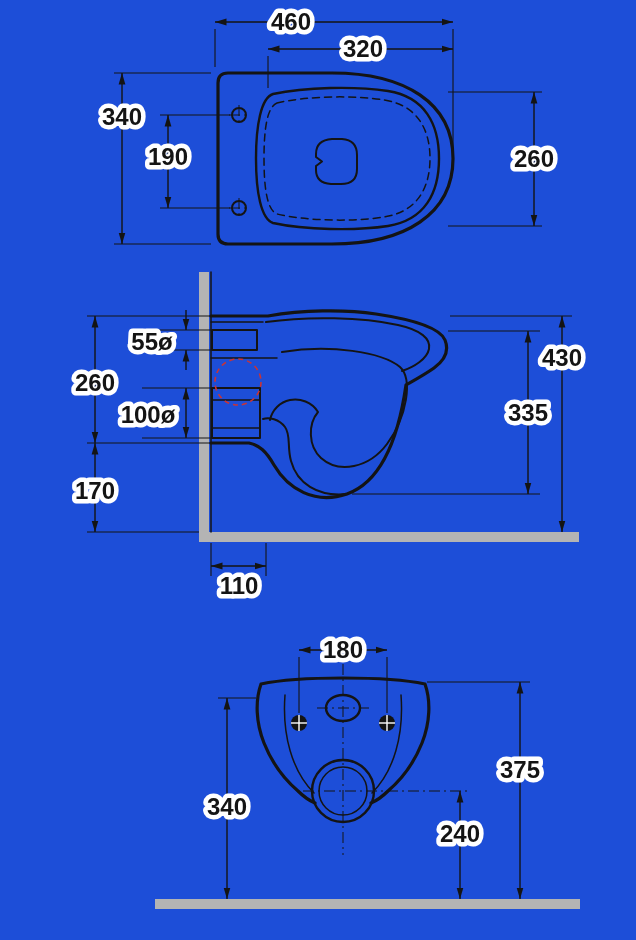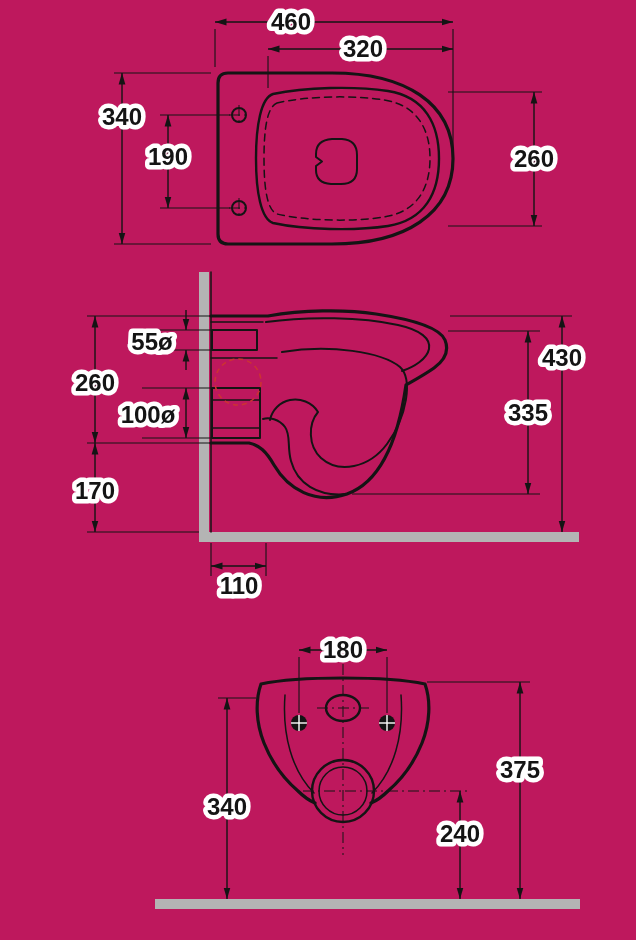--- a/index.html
+++ b/index.html
@@ -1,16 +1,16 @@
 <!DOCTYPE html>
 <html><head>
 <meta charset="utf-8">
 <style>
   html,body{margin:0;padding:0;background:#fff}
-  .sheet{width:636px;height:940px;background:#be185d;position:relative;overflow:hidden}
+  .sheet{width:636px;height:940px;background:#1d4ed8;position:relative;overflow:hidden}
   svg{display:block}
   .ln{stroke:#141414;fill:none;stroke-linecap:round;stroke-linejoin:round}
   .w3{stroke-width:3.2}
   .w25{stroke-width:2.4}
   .w2{stroke-width:2}
   .w15{stroke-width:1.5}
   .dash{stroke-dasharray:7 5}
   .dim{stroke:#141414;stroke-width:1.4;fill:none}
   .ext{stroke:#141414;stroke-width:1.1;fill:none}
   .cl{stroke:#141414;stroke-width:1;fill:none;stroke-dasharray:11 4 2 4}

